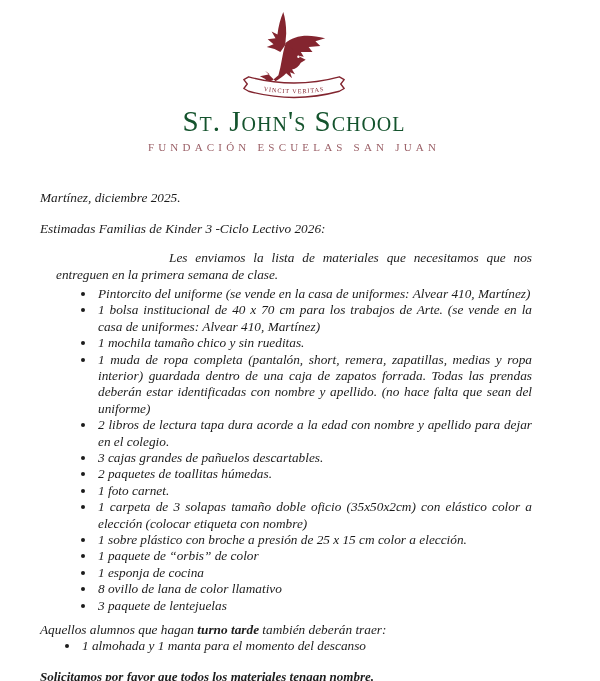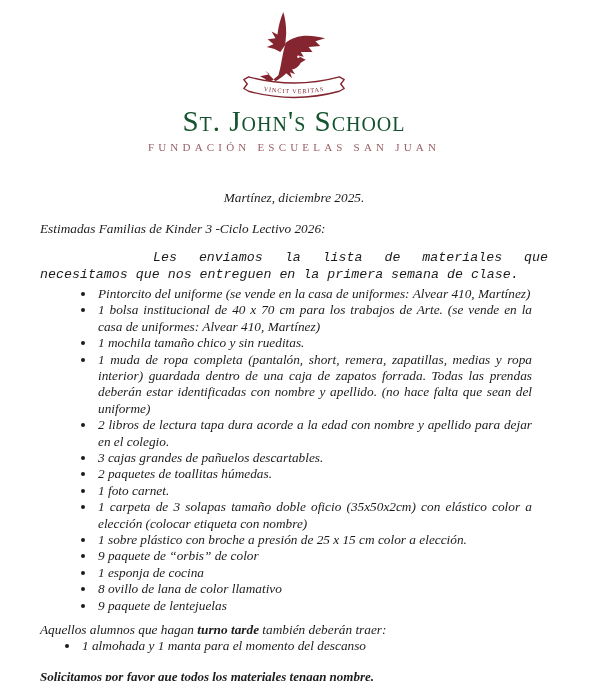--- a/index.html
+++ b/index.html
@@ -23,23 +23,23 @@
     font-variant:small-caps; letter-spacing:1px;
     color:#14532d; font-weight:normal;
   }
   .foundation {
     margin:4px 0 0;
     font-size:11px; letter-spacing:4.2px;
     color:#9a5f66; font-weight:normal;
   }
   
   .body { font-style:italic; font-size:13.3px; line-height:16.4px; }
-  .dateline { text-align:center; margin:37px 0 0; }
+  .dateline { text-align:left; margin:37px 0 0; }
   .greeting { margin:14px 0 0;font-style:italic; }
-  .intro { margin:13px 0 0; text-indent:113px; text-align:justify;font-family:Liberation Mono, monospace; }
+  .intro { margin:13px 16px 0; text-indent:113px; text-align:justify; }
   ul.bullets { margin:3px 16px 0; padding:0 0 0 40px; list-style:disc outside; }
   ul.bullets li { text-align:justify; margin:0; padding-left:2px; }
   .afternoon { margin:8px 0 0; }
   .afternoon b { font-weight:bold; }
   ul.afternoon-list { margin:0;font-style:italic; }
   .footer-note {
     margin:14px 0 0;
     font-weight:bold;
     text-decoration:underline;
     text-decoration-thickness:1.5px;
@@ -88,24 +88,24 @@
       <li>Pintorcito del uniforme (se vende en la casa de uniformes: Alvear 410, Martínez)</li>
       <li>1 bolsa institucional de 40 x 70 cm para los trabajos de Arte. (se vende en la casa de uniformes: Alvear 410, Martínez)</li>
       <li>1 mochila tamaño chico y sin rueditas.</li>
       <li>1 muda de ropa completa (pantalón, short, remera, zapatillas, medias y ropa interior) guardada dentro de una caja de zapatos forrada.  Todas las prendas deberán estar identificadas con nombre y apellido.  (no hace falta que sean del uniforme)</li>
       <li>2 libros de lectura tapa dura acorde a la edad con nombre y apellido para dejar en el colegio.</li>
       <li>3 cajas grandes de pañuelos descartables.</li>
       <li>2 paquetes de toallitas húmedas.</li>
       <li>1 foto carnet.</li>
       <li>1 carpeta de 3 solapas tamaño doble oficio (35x50x2cm) con elástico color a elección (colocar etiqueta con nombre)</li>
       <li>1 sobre plástico con broche a presión de 25 x 15 cm color a elección.</li>
-      <li>9 paquete de “orbis” de color</li>
+      <li>1 paquete de “orbis” de color</li>
       <li>1 esponja de cocina</li>
       <li>8 ovillo de lana de color llamativo</li>
-      <li>9 paquete de lentejuelas</li>
+      <li>3 paquete de lentejuelas</li>
     </ul>
 
     <p class="afternoon"><span>Aquellos alumnos que hagan </span><b>turno tarde</b><span> también deberán traer:</span></p>
 
     <ul class="bullets afternoon-list">
       <li>1 almohada y 1 manta para el momento del descanso</li>
     </ul>
 
     <p class="footer-note">Solicitamos por favor que todos los materiales tengan nombre.</p>
   </div>

